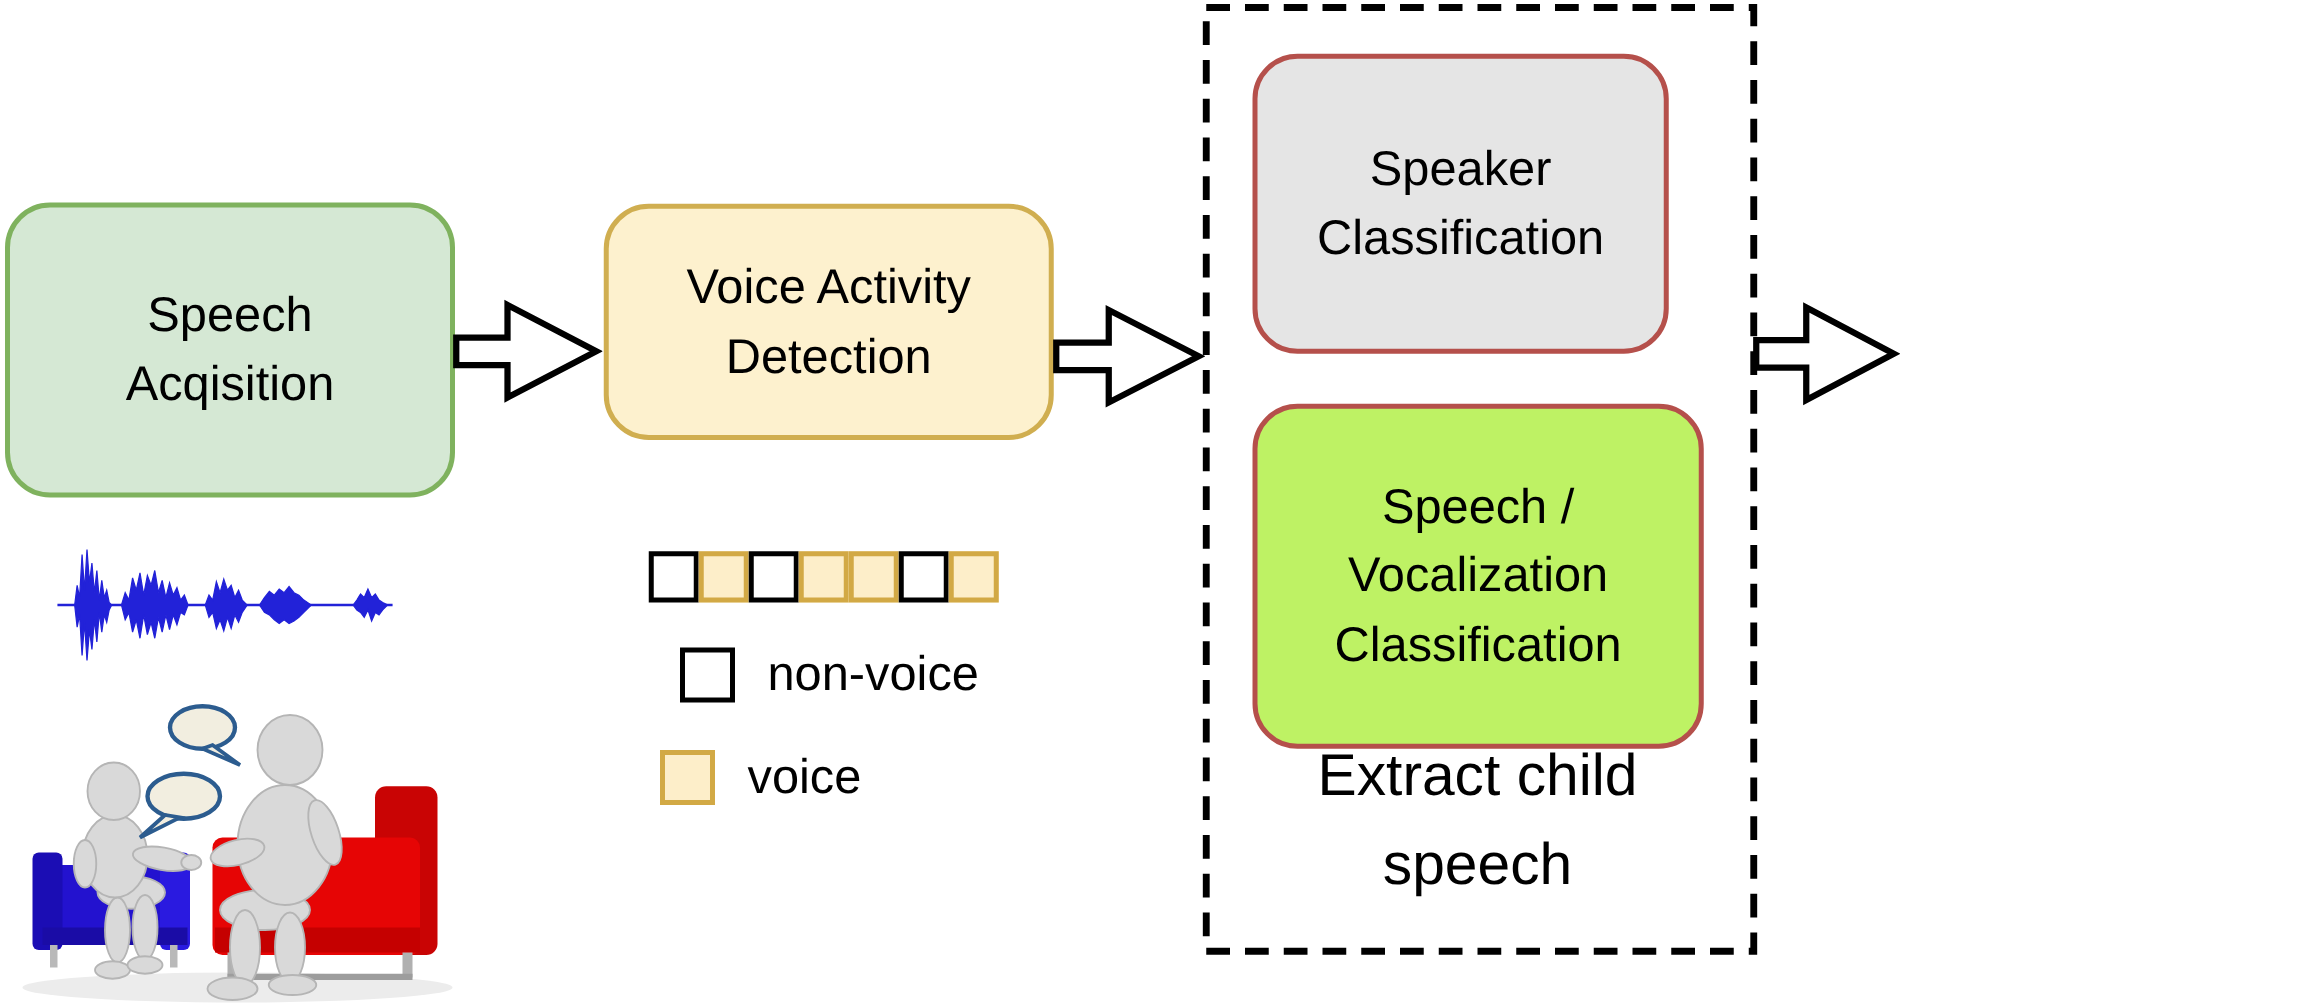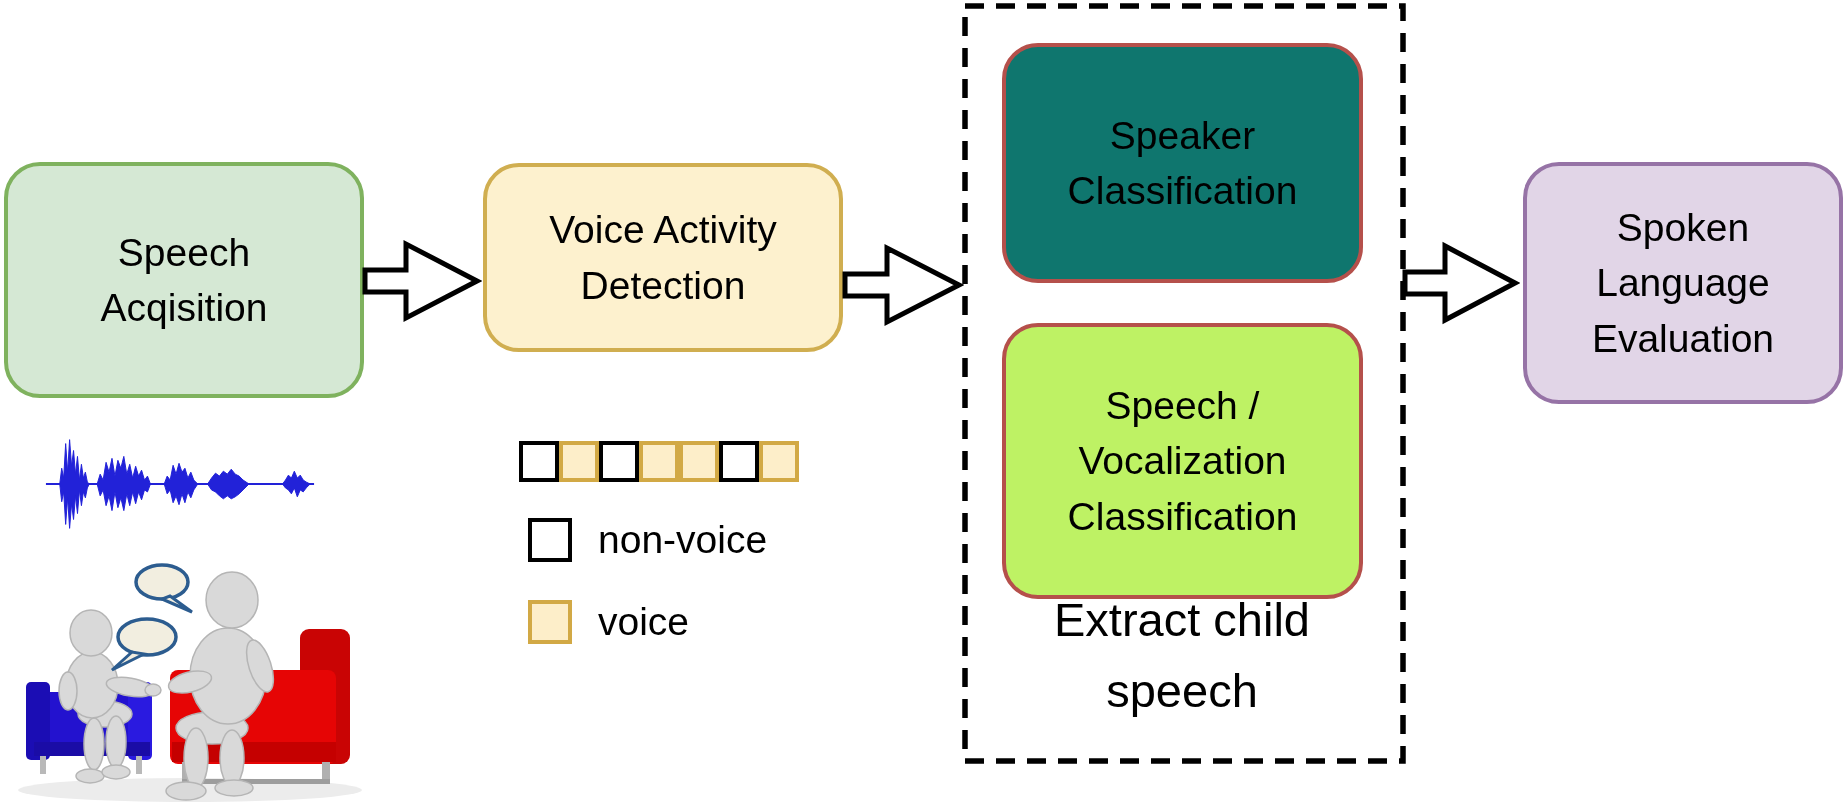--- a/index.html
+++ b/index.html
@@ -8,40 +8,40 @@
     font-family:"Liberation Sans",sans-serif;color:#000;overflow:hidden;
   }
   .node{
     position:absolute;box-sizing:border-box;border-radius:36px;
     display:flex;align-items:center;justify-content:center;text-align:center;
     border:4px solid;font-size:39px;line-height:1.42;
   }
   .node .label{white-space:pre-line;}
   .node-green { left:4px;   top:162px; width:360px; height:236px; background:#d5e8d4; border-color:#7fb25e; }
   .node-yellow{ left:483px;  top:163px; width:360px; height:189px; background:#fdf1ce; border-color:#d0ae50; }
-  .node-red-1 { left:1002px; top:43px;  width:361px; height:240px; background:#0f766e; border-color:#b5504b; }
+  .node-red-1 { left:1002px; top:43px;  width:333px; height:240px; background:#e5e5e5; border-color:#b5504b; }
   .node-red-2 { left:1002px; top:323px; width:361px; height:276px; background:#bef264; border-color:#b5504b; }
   .node-purple{ left:1523px; top:162px; width:320px; height:242px; background:#e1d5e7; border-color:#9673a6; }
 
   .block-arrow{position:absolute;}
 
   .dashed-group{position:absolute;left:959px;top:0;width:450px;height:770px;}
 
   .group-caption{
     position:absolute;left:992px;top:585px;width:380px;text-align:center;
     font-size:47px;line-height:1.5;white-space:pre-line;
   }
 
   .vad-strip{position:absolute;left:519px;top:441px;display:flex;}
   .vad-seg{box-sizing:border-box;width:40px;height:41px;}
   .vad-seg.nonvoice{background:#ffffff;border:4px solid #000000;}
   .vad-seg.voice{background:#fdeec9;border:4px solid #d2a945;}
 
   .legend-row{position:absolute;display:flex;align-items:center;}
-  .legend-row-1{left:528px;top:518px;}
+  .legend-row-1{left:544px;top:518px;}
   .legend-row-2{left:528px;top:600px;}
   .legend-swatch{box-sizing:border-box;width:44px;height:44px;flex:0 0 auto;}
   .legend-swatch.nonvoice{background:#ffffff;border:4px solid #000000;}
   .legend-swatch.voice{background:#fdeec9;border:4px solid #d2a945;}
   .legend-label{margin-left:26px;font-size:39px;}
 
   .waveform{position:absolute;left:42px;top:434px;}
   .people{position:absolute;left:10px;top:544px;}
 </style>
 </head>
@@ -82,25 +82,20 @@
 Classification</span>
   </div>
 
   <div class="group-caption">Extract child
 speech</div>
 
   <svg class="block-arrow" style="left:1402px;top:241px" width="118" height="84" viewBox="0 0 118 84">
     <polygon points="3,31 43,31 43,5 113,42 43,79 43,53 3,53" fill="#ffffff" stroke="#000000" stroke-width="5"></polygon>
   </svg>
 
-  <div class="node node-purple">
-    <span class="label">Spoken
-Language
-Evaluation</span>
-  </div>
 
   <div class="vad-strip">
       <div class="vad-seg nonvoice"></div>
       <div class="vad-seg voice"></div>
       <div class="vad-seg nonvoice"></div>
       <div class="vad-seg voice"></div>
       <div class="vad-seg voice"></div>
       <div class="vad-seg nonvoice"></div>
       <div class="vad-seg voice"></div>
     </div>

